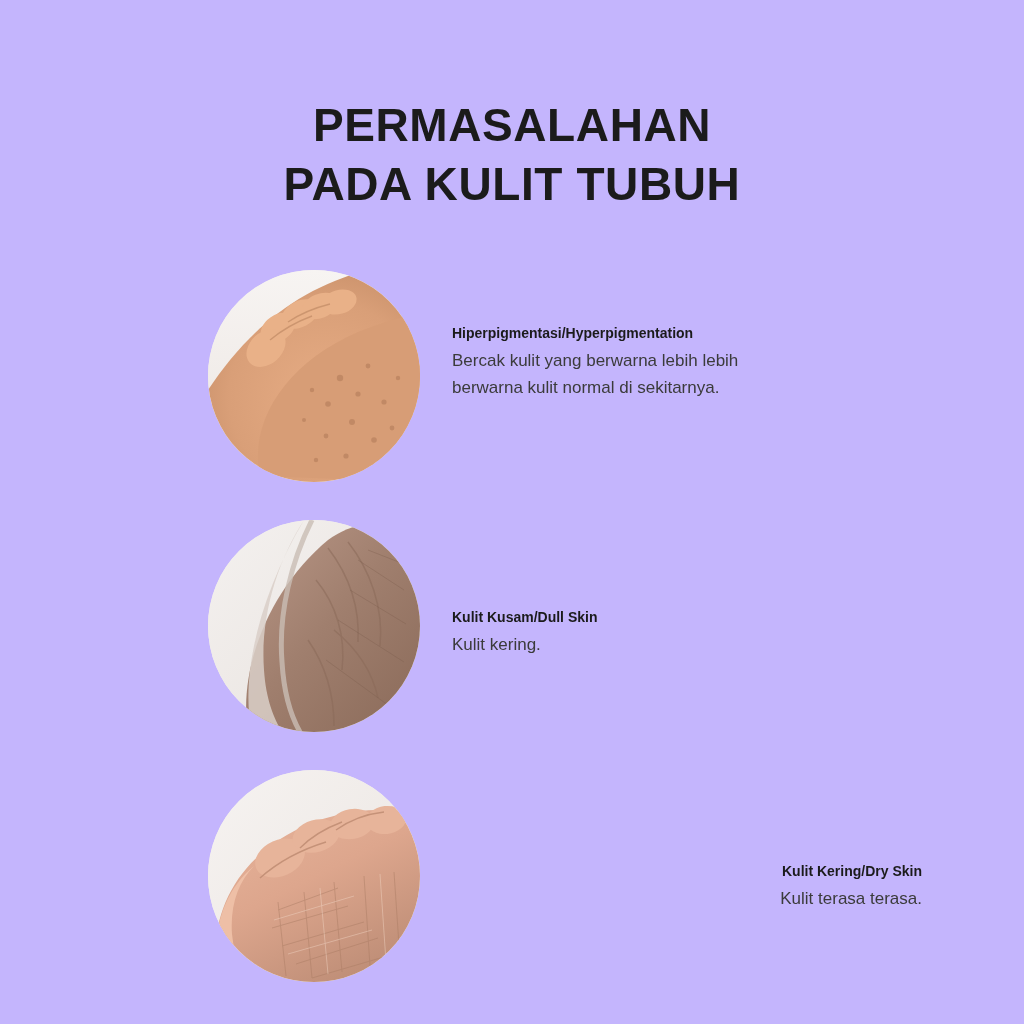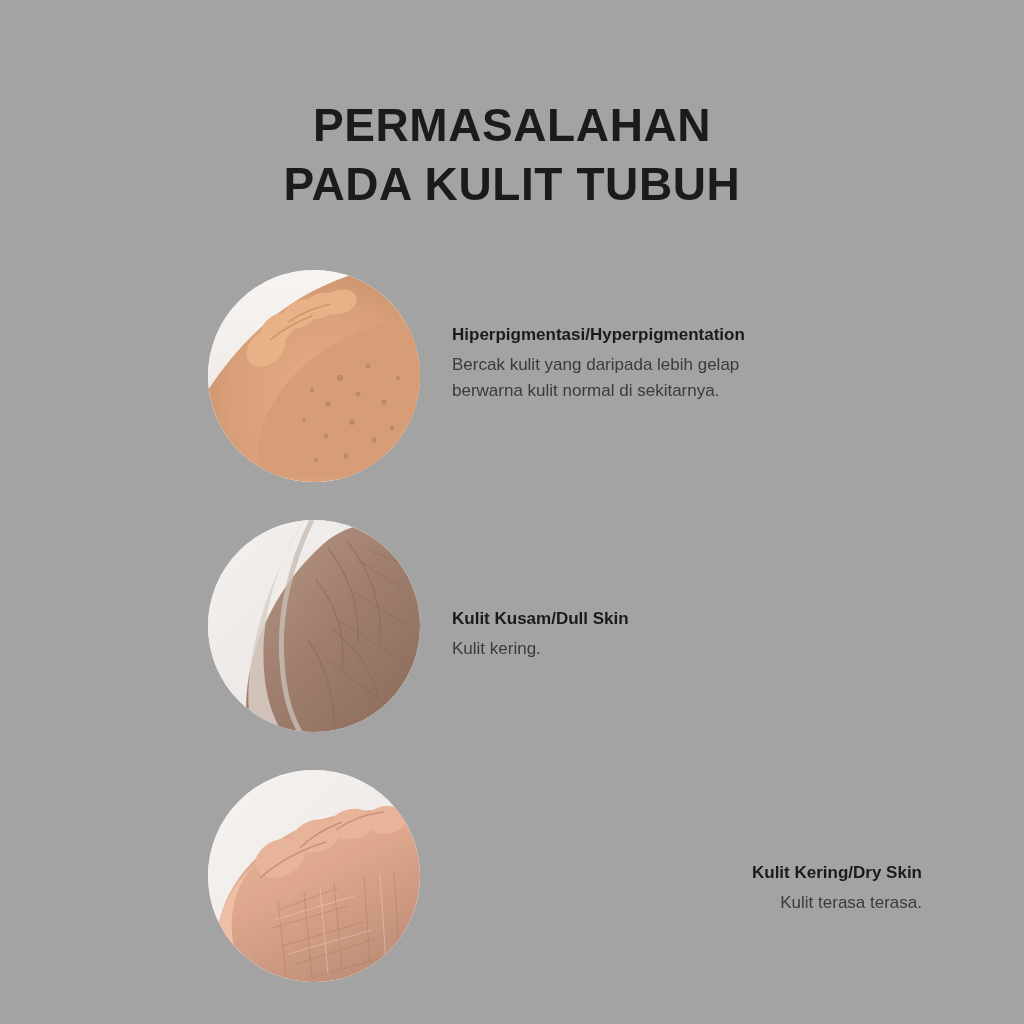--- a/index.html
+++ b/index.html
@@ -12,21 +12,21 @@
     background: #ffffff;
     font-family: "Liberation Sans", sans-serif;
     color: #231f20;
     overflow: hidden;
   }
 
   .page {
     position: relative;
     width: 1024px;
     height: 1024px;
-    background: #a3a3a3;
+    background: #c4b5fd;
   }
 
   
   .heading {
     position: absolute;
     top: 96px;
     left: 0;
     width: 1024px;
     text-align: center;
   }
@@ -65,21 +65,21 @@
     display: block;
     width: 212px;
     height: 212px;
   }
   .item .text {
     position: absolute;
     left: 452px;
     width: 470px;
   }
   .item .title {
-    font-size: 17px;
+    font-size: 14px;
     font-weight: bold;
     color: #1b1b1b;
     line-height: 1.3;
     margin: 0 0 6px 0;
   }
   .item .desc {
     font-size: 17px;
     font-weight: normal;
     color: #3b3b3b;
     line-height: 1.55;
@@ -152,21 +152,21 @@
             <circle cx="96" cy="150" r="2"></circle>
             <circle cx="184" cy="158" r="2.4"></circle>
             <circle cx="138" cy="186" r="2.6"></circle>
             <circle cx="108" cy="190" r="2.2"></circle>
             <circle cx="172" cy="192" r="2.4"></circle>
           </g>
         </svg>
       </div>
       <div class="text">
         <p class="title">Hiperpigmentasi/Hyperpigmentation</p>
-        <p class="desc">Bercak kulit yang daripada lebih gelap</p>
+        <p class="desc">Bercak kulit yang berwarna lebih lebih</p>
         <p class="desc">berwarna kulit normal di sekitarnya.</p>
       </div>
     </div>
 
     <div class="item item-2">
       <div class="thumb">
         <svg viewBox="0 0 212 212" xmlns="http://www.w3.org/2000/svg">
           <defs>
             <linearGradient id="g2" x1="0.1" y1="0" x2="1" y2="1">
               <stop offset="0%" stop-color="#b89686"></stop>

